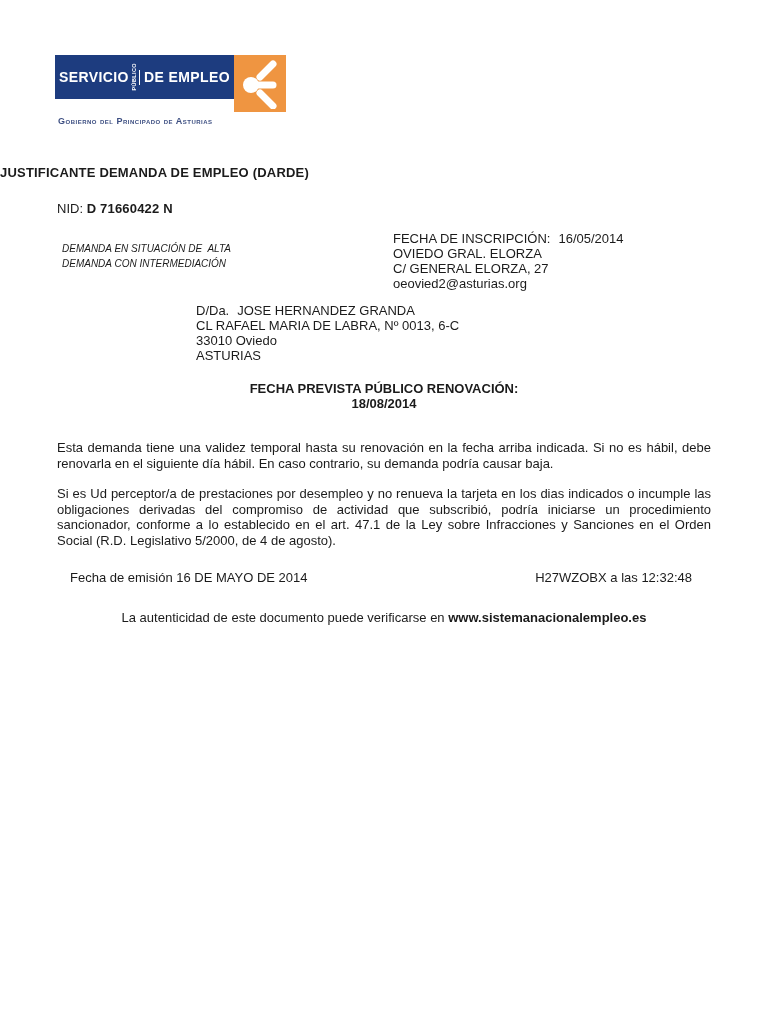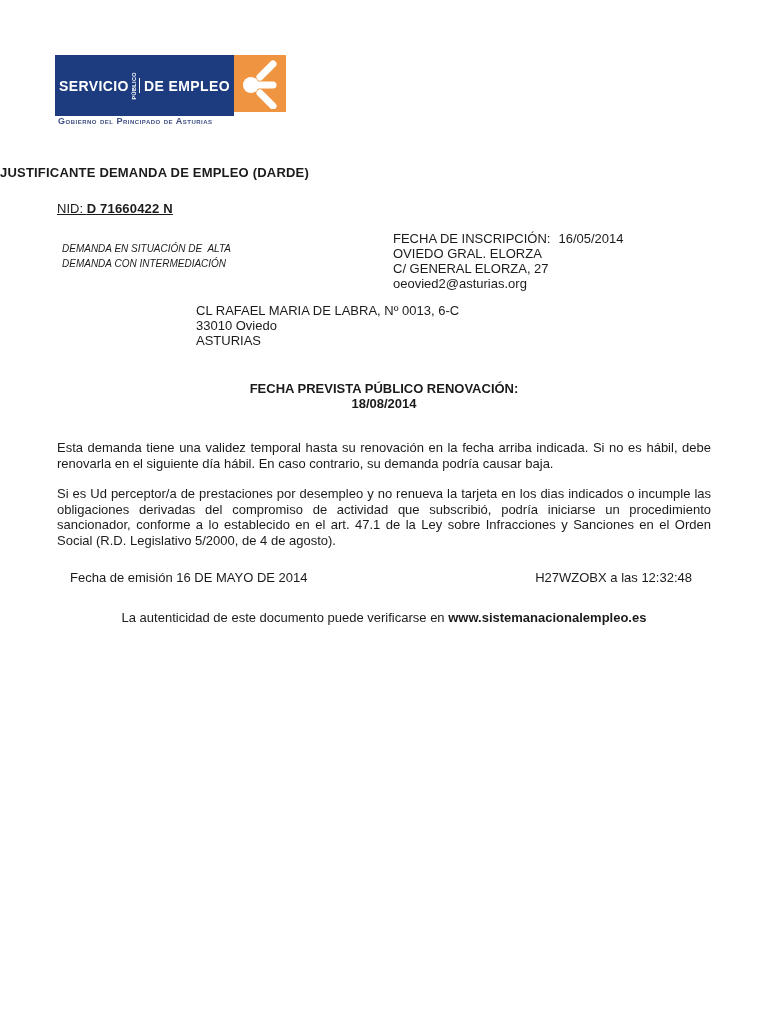--- a/index.html
+++ b/index.html
@@ -9,21 +9,21 @@
     height: 1024px;
     background: #ffffff;
     font-family: "Liberation Sans", sans-serif;
     color: #1b1b1b;
     overflow: hidden;
   }
 
   
   .logo { position: absolute; left: 55px; top: 55px; display: flex; }
   .logo-navy {
-    width: 179px; height: 61px;
+    width: 179px; height: 44px;
     display: flex; align-items: center; justify-content: space-between;
     box-sizing: border-box; padding: 0 4px;
   }
   .logo-navy .brand {
     color: #ffffff; font-weight: bold; font-size: 14px; letter-spacing: 0.4px;
     white-space: nowrap;
   }
   .publico-vert {
     writing-mode: vertical-rl; transform: rotate(180deg);
     color: #ffffff; font-weight: bold; font-size: 5.5px; letter-spacing: 0.4px;
@@ -38,21 +38,21 @@
     position: absolute; left: 58px; top: 116px;
     font-variant: small-caps; font-weight: bold;
     font-size: 9px; letter-spacing: 0.5px; color: #3d4f82;
   }
 
   
   .doc-title {
     position: absolute; top: 165px; left: 0; width: 100%;
     font-weight: bold; font-size: 13px; letter-spacing: 0.2px;
   }
-  .nid-line { position: absolute; left: 57px; top: 201px; font-size: 13px; text-decoration: underline; }
+  .nid-line { position: absolute; left: 57px; top: 201px; font-size: 13px; }
   .nid-line b { letter-spacing: 0.2px; }
 
   .status-block { position: absolute; left: 62px; top: 241px; font-size: 10px; line-height: 15px; font-style: italic; }
   .office-block { position: absolute; left: 393px; top: 231px; font-size: 13px; line-height: 15px; }
   .prespace { white-space: pre-wrap; }
   .gap-left { margin-left: 8px; }
 
   .recipient-block { position: absolute; left: 196px; top: 303px; font-size: 13px; line-height: 15px; }
 
   .renewal-block {
@@ -110,20 +110,21 @@
   </div>
 
   <div class="office-block">
     <div><span>FECHA DE INSCRIPCIÓN:</span><span class="gap-left">16/05/2014</span></div>
     <div>OVIEDO GRAL. ELORZA</div>
     <div>C/ GENERAL ELORZA, 27</div>
     <div>oeovied2@asturias.org</div>
   </div>
 
   <div class="recipient-block">
+    <div><span>D/Da.</span><span class="gap-left">JOSE HERNANDEZ GRANDA</span></div>
     <div>CL RAFAEL MARIA DE LABRA, Nº 0013, 6-C</div>
     <div>33010 Oviedo</div>
     <div>ASTURIAS</div>
   </div>
 
   <div class="renewal-block">
     <div>FECHA PREVISTA PÚBLICO RENOVACIÓN:</div>
     <div>18/08/2014</div>
   </div>
 

